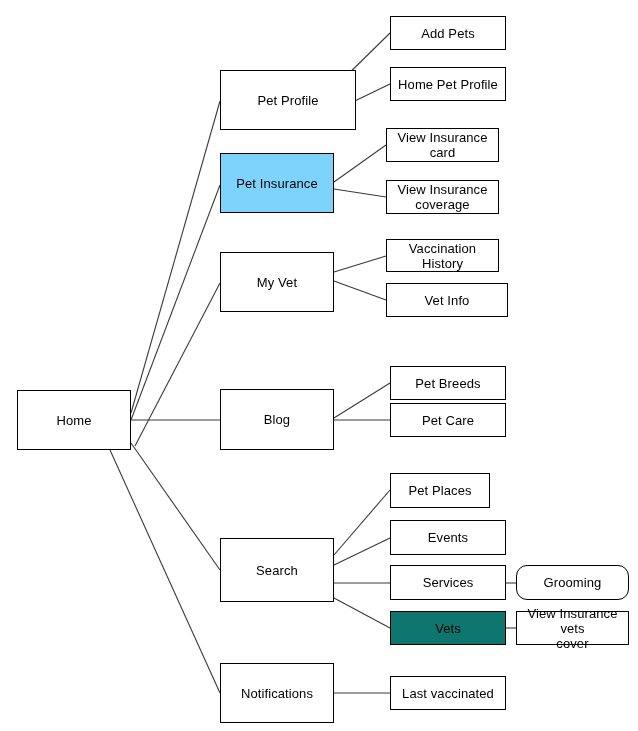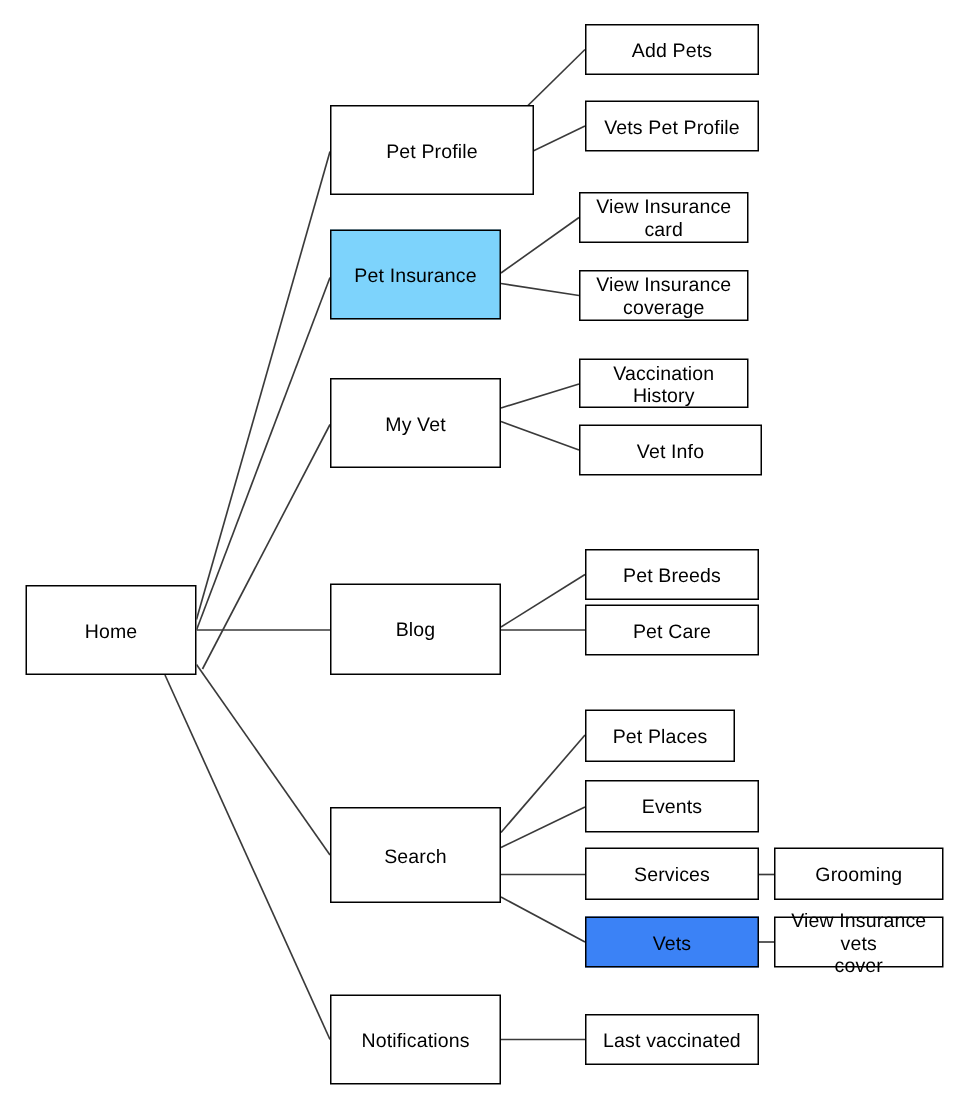--- a/index.html
+++ b/index.html
@@ -95,21 +95,21 @@
       <div class="node" style="left: 220px; top: 538px; width: 114px; height: 64px; background: rgb(255, 255, 255); border-color: rgb(0, 0, 0);">
         <span class="node-label">Search</span>
       </div>
       <div class="node" style="left: 220px; top: 663px; width: 114px; height: 60px; background: rgb(255, 255, 255); border-color: rgb(0, 0, 0);">
         <span class="node-label">Notifications</span>
       </div>
       <div class="node" style="left: 390px; top: 16px; width: 116px; height: 34px; background: rgb(255, 255, 255); border-color: rgb(0, 0, 0);">
         <span class="node-label">Add Pets</span>
       </div>
       <div class="node" style="left: 390px; top: 67px; width: 116px; height: 34px; background: rgb(255, 255, 255); border-color: rgb(0, 0, 0);">
-        <span class="node-label">Vets Pet Profile</span>
+        <span class="node-label">Home Pet Profile</span>
       </div>
       <div class="node" style="left: 386px; top: 128px; width: 113px; height: 34px; background: rgb(255, 255, 255); border-color: rgb(0, 0, 0);">
         <span class="node-label">View Insurance
 card</span>
       </div>
       <div class="node" style="left: 386px; top: 180px; width: 113px; height: 34px; background: rgb(255, 255, 255); border-color: rgb(0, 0, 0);">
         <span class="node-label">View Insurance
 coverage</span>
       </div>
       <div class="node" style="left: 386px; top: 239px; width: 113px; height: 33px; background: rgb(255, 255, 255); border-color: rgb(0, 0, 0);">
@@ -126,27 +126,27 @@
       </div>
       <div class="node" style="left: 390px; top: 473px; width: 100px; height: 35px; background: rgb(255, 255, 255); border-color: rgb(0, 0, 0);">
         <span class="node-label">Pet Places</span>
       </div>
       <div class="node" style="left: 390px; top: 520px; width: 116px; height: 35px; background: rgb(255, 255, 255); border-color: rgb(0, 0, 0);">
         <span class="node-label">Events</span>
       </div>
       <div class="node" style="left: 390px; top: 565px; width: 116px; height: 35px; background: rgb(255, 255, 255); border-color: rgb(0, 0, 0);">
         <span class="node-label">Services</span>
       </div>
-      <div class="node" style="left: 390px; top: 611px; width: 116px; height: 34px; background: #3b82f6; border-color: rgb(0, 0, 0);">
+      <div class="node" style="left: 390px; top: 611px; width: 116px; height: 34px; background: #0f766e; border-color: rgb(0, 0, 0);">
         <span class="node-label">Vets</span>
       </div>
       <div class="node" style="left: 390px; top: 676px; width: 116px; height: 34px; background: rgb(255, 255, 255); border-color: rgb(0, 0, 0);">
         <span class="node-label">Last vaccinated</span>
       </div>
-      <div class="node" style="left: 516px; top: 565px; width: 113px; height: 35px; background: rgb(255, 255, 255); border-color: rgb(0, 0, 0);">
+      <div class="node" style="left: 516px; top: 565px; width: 113px; height: 35px; background: rgb(255, 255, 255); border-color: rgb(0, 0, 0); border-radius: 11px;">
         <span class="node-label">Grooming</span>
       </div>
       <div class="node" style="left: 516px; top: 611px; width: 113px; height: 34px; background: rgb(255, 255, 255); border-color: rgb(0, 0, 0);">
         <span class="node-label">View Insurance vets
 cover</span>
       </div>
     </div>
 </div>
 
 </body></html>

